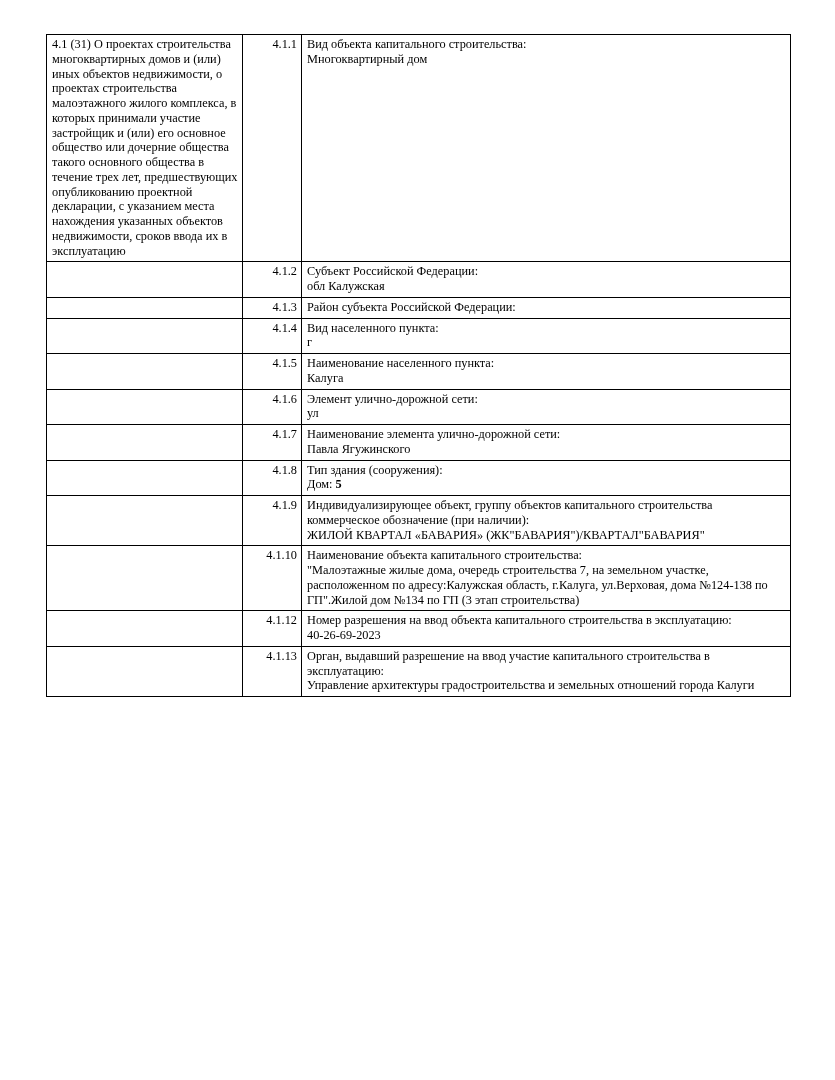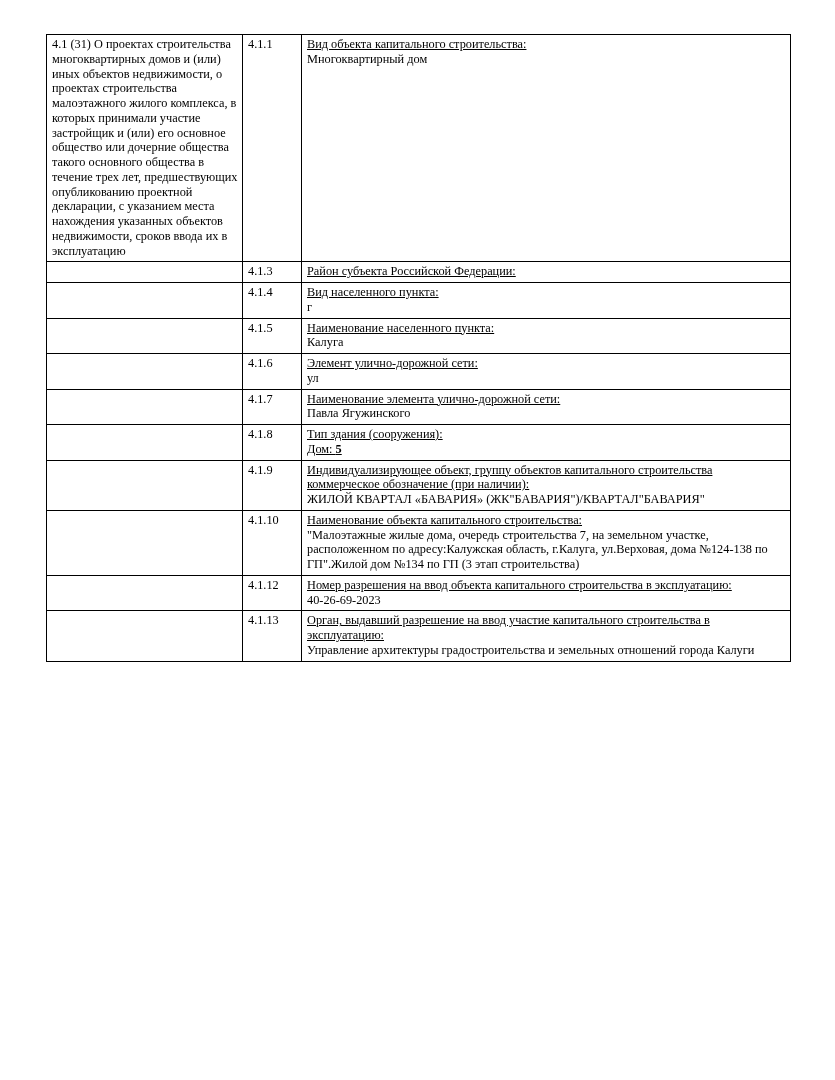--- a/index.html
+++ b/index.html
@@ -35,33 +35,32 @@
   }
   td.col-desc {
     width: 186px;
     font-size: 12.4px;
     line-height: 1.215;
     hyphens: manual;
     text-align: left;
   }
   td.col-code {
     width: 49px;
-    text-align: left;
+    text-align: right;
     vertical-align: middle;
     font-size: 12.6px;
     padding-left: 0;
     padding-right: 0;
   }
   td.col-val {
     width: auto;
   }
   .label {
     display: block;
     font-weight: normal;
-    text-decoration: underline;
   }
   .value {
     display: block;
     font-weight: normal;
   }
   .inline-value {
     font-weight: bold;
   }
   .tall-cell {
     vertical-align: middle;
@@ -87,20 +86,28 @@
         <td class="col-desc first-desc" rowspan="1">
           <span>4.1 (31) О проектах строительства многоквартирных домов и (или) иных объектов недвижимости, о проектах строительства малоэтажного жилого комплекса, в которых принимали участие застройщик и (или) его основное общество или дочерние общества такого основного общества в течение трех лет, предшествующих опубликованию проектной декларации, с указанием места нахождения указанных объектов недвижимости, сроков ввода их в эксплуатацию</span>
         </td>
         <td class="col-code tall-cell">4.1.1</td>
         <td class="col-val val-mid">
           <span class="label">Вид объекта капитального строительства:</span>
           <span class="value">Многоквартирный дом</span>
         </td>
       </tr>
 
+      <tr>
+        <td class="col-desc empty-cell"></td>
+        <td class="col-code">4.1.2</td>
+        <td class="col-val">
+          <span class="label">Субъект Российской Федерации:</span>
+          <span class="value">обл Калужская</span>
+        </td>
+      </tr>
 
       <tr>
         <td class="col-desc empty-cell"></td>
         <td class="col-code">4.1.3</td>
         <td class="col-val">
           <span class="label">Район субъекта Российской Федерации:</span>
         </td>
       </tr>
 
       <tr>

